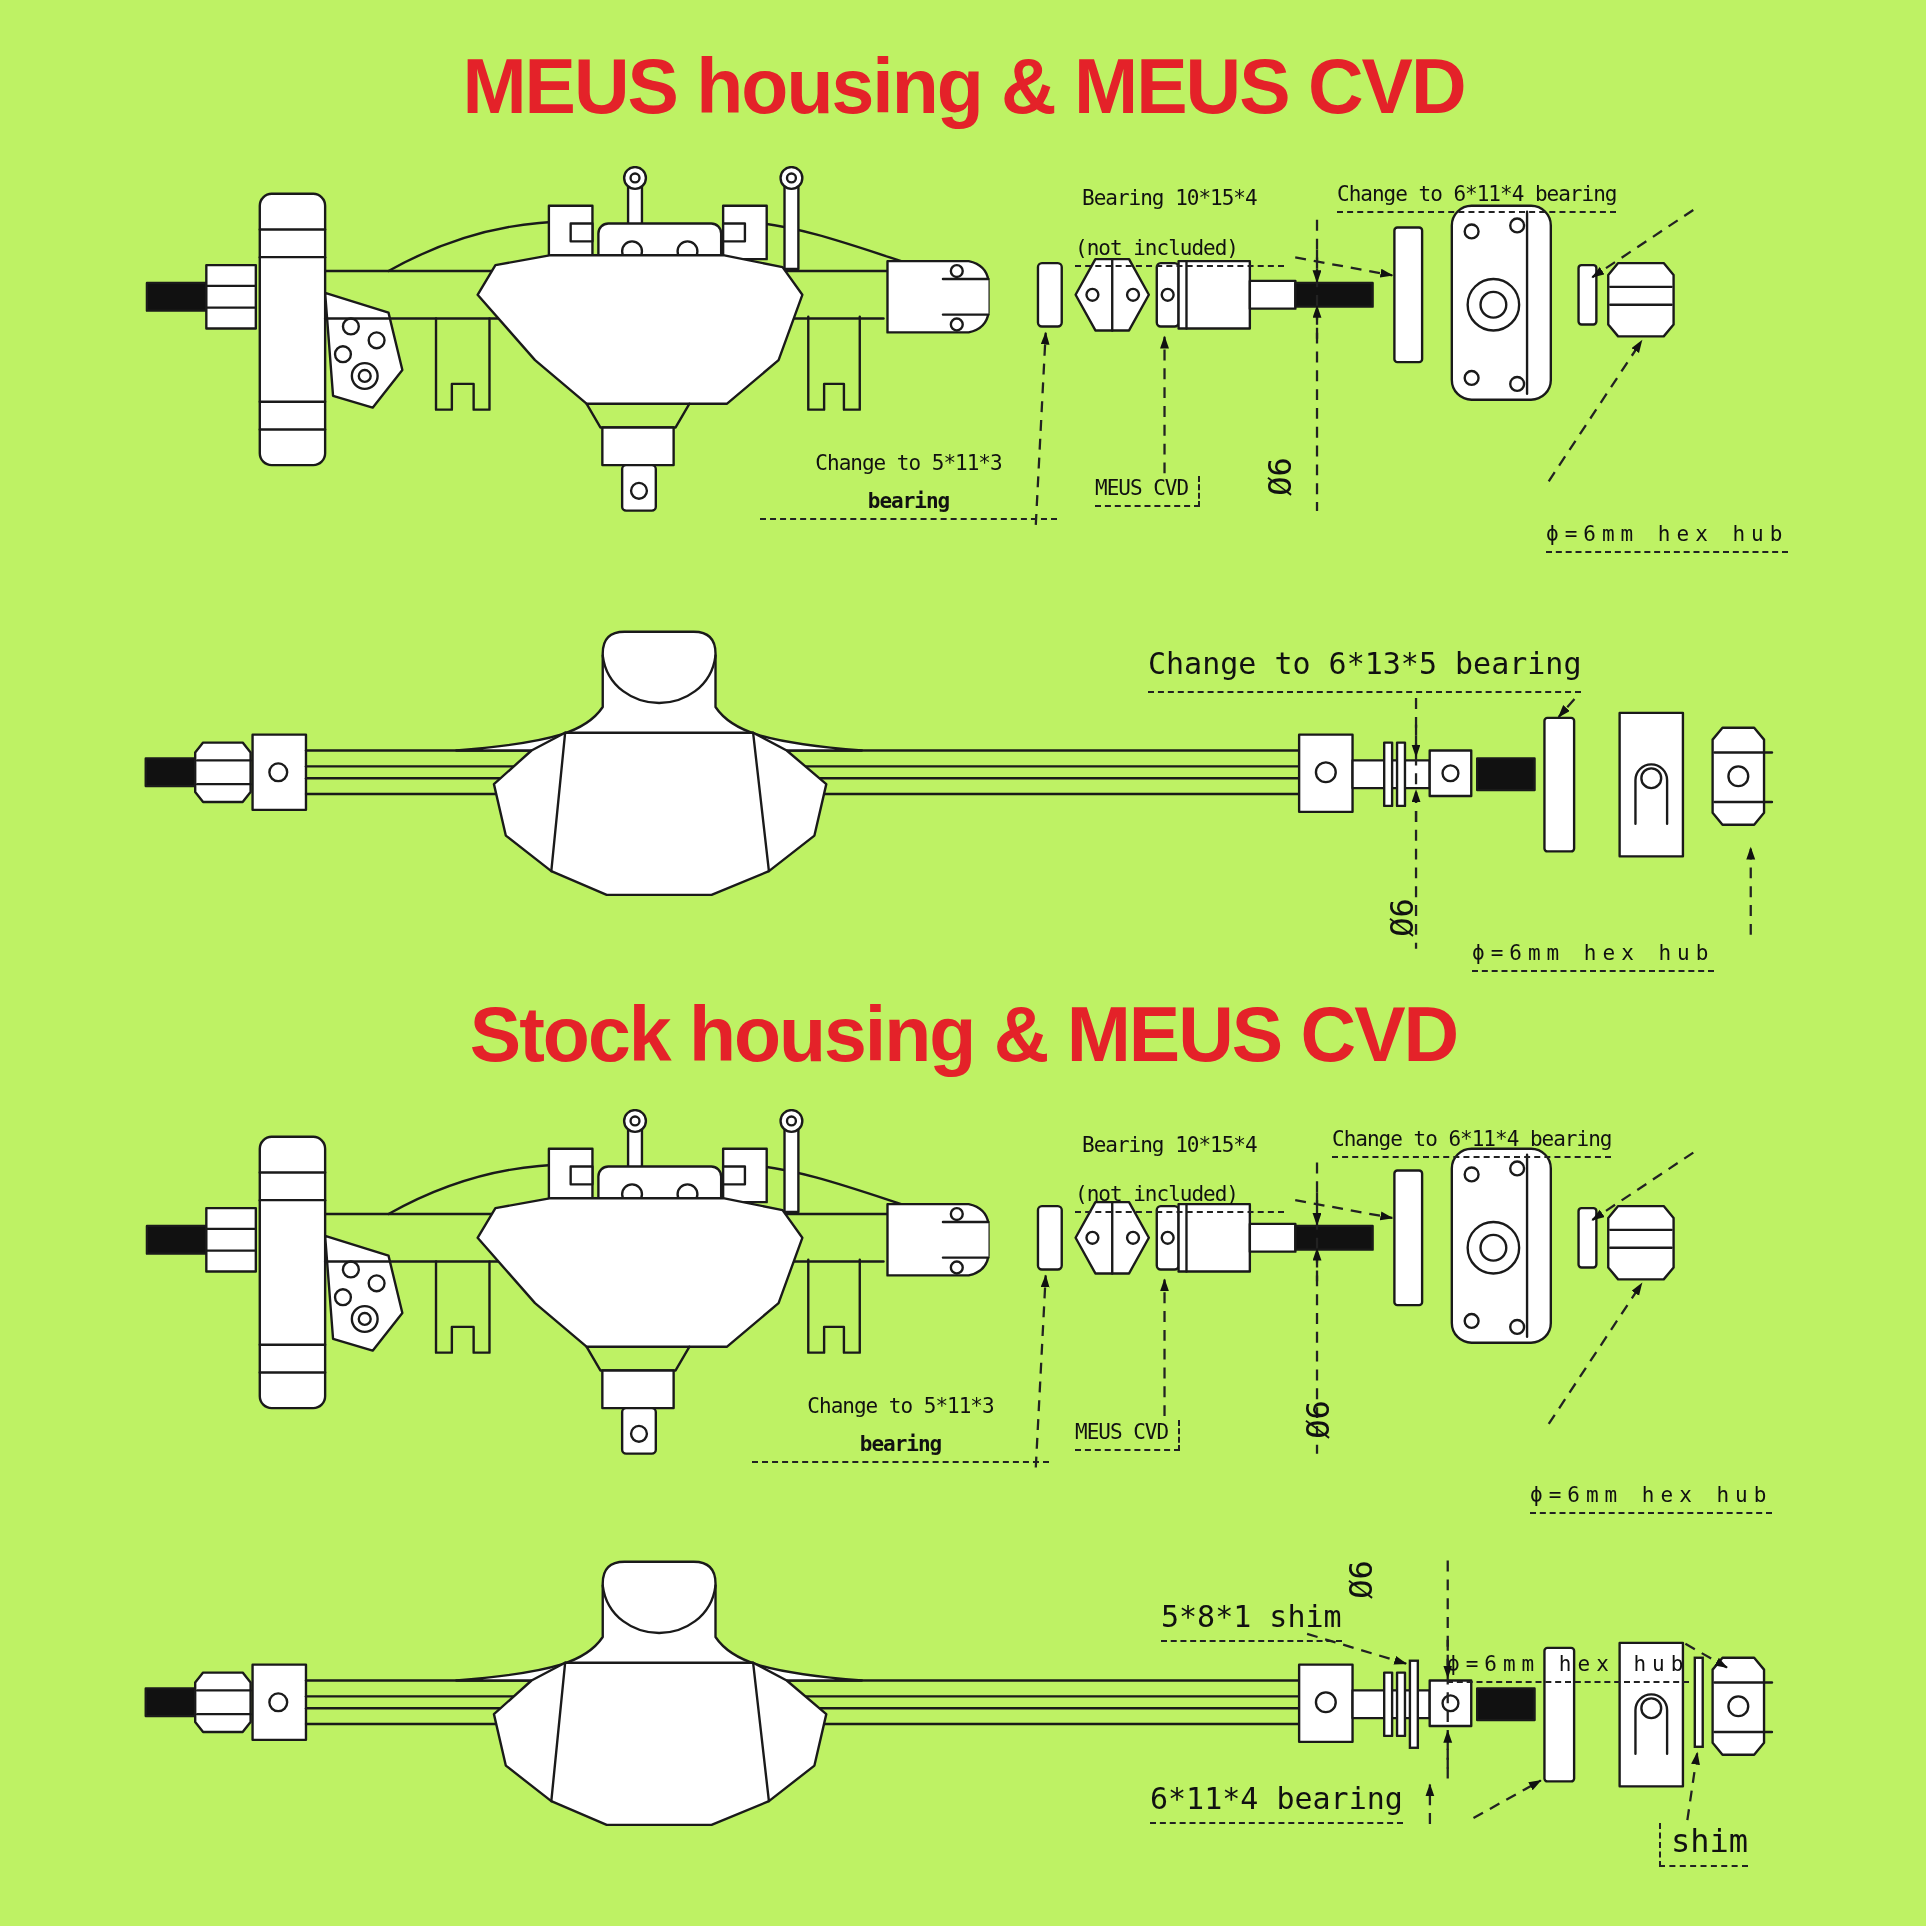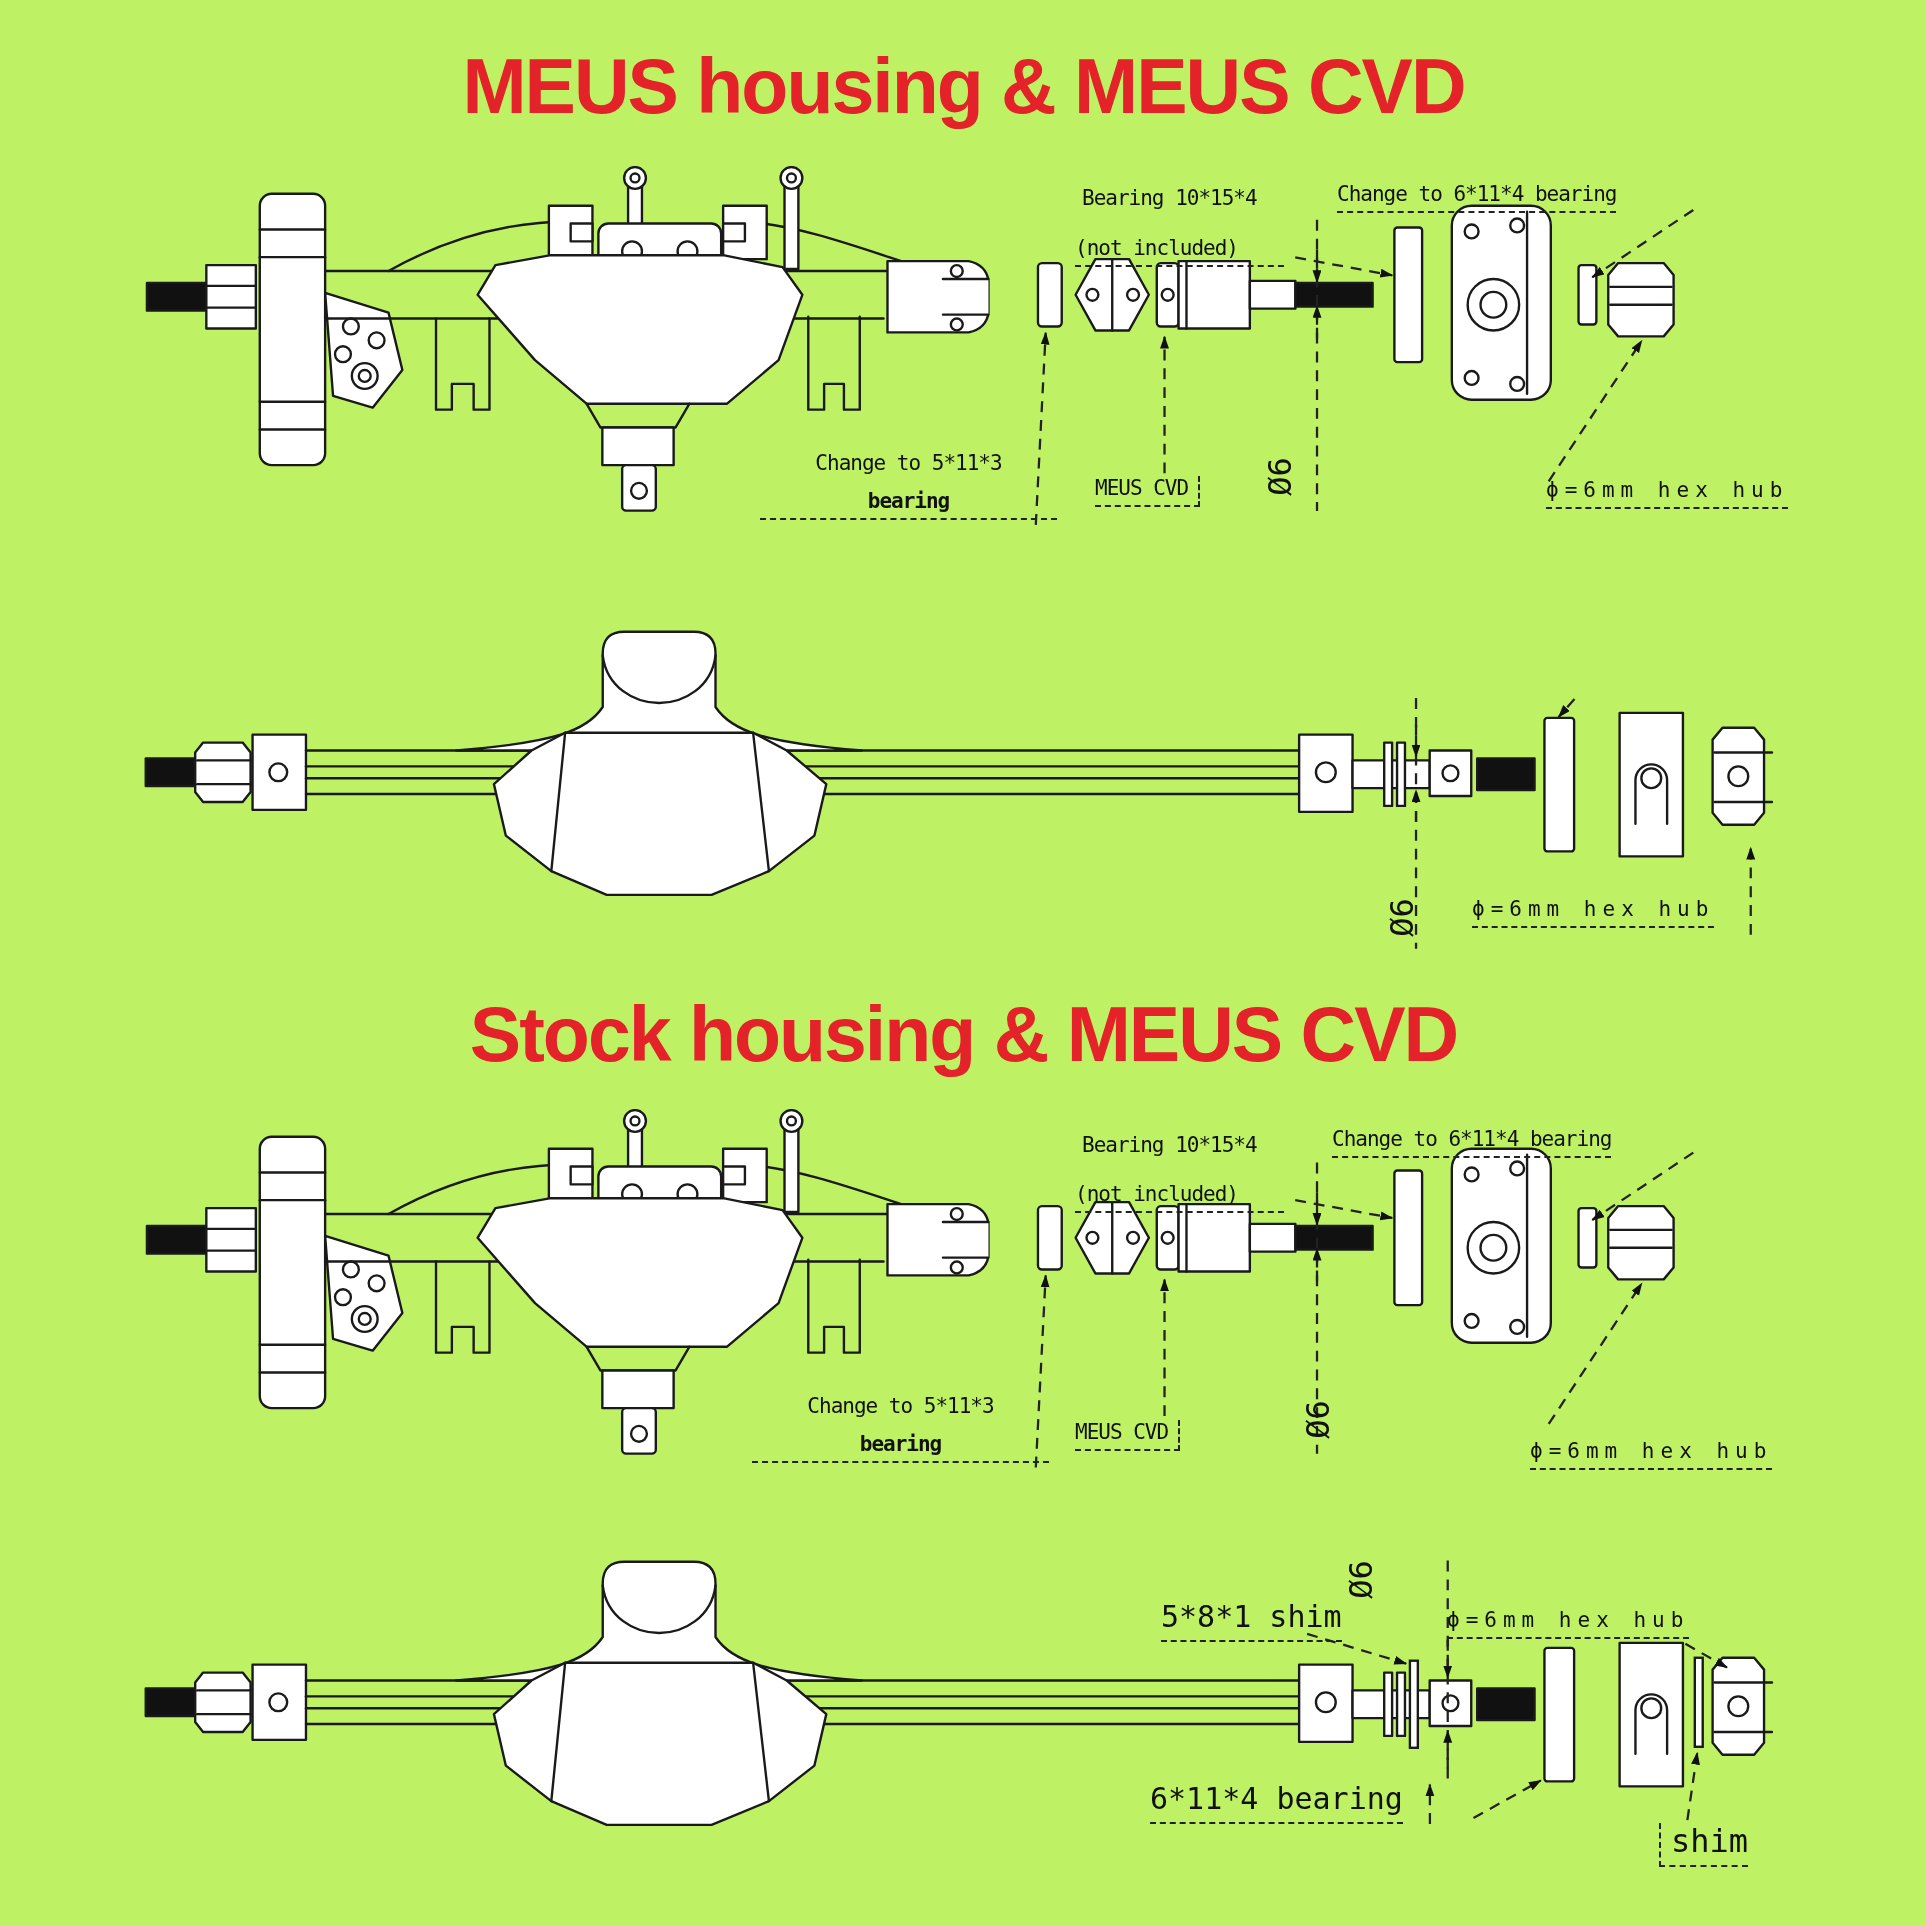--- a/index.html
+++ b/index.html
@@ -12,21 +12,21 @@
   #leaders{position:absolute;left:0;top:0;pointer-events:none;}
   .lbl{position:absolute;font-family:"DejaVu Sans Mono",monospace;font-size:21px;
        letter-spacing:-1px;color:#111;white-space:nowrap;line-height:1.15;}
   .du{border-bottom:2.6px dashed #222;padding-bottom:5px;text-align:center;}
   .dr{border-right:2.6px dashed #222;padding-right:10px;}
   .dl{border-left:2.6px dashed #222;padding-left:10px;}
   .padr{padding-right:46px;}
   .ctr{}
   .f30{font-size:30px;letter-spacing:0;}
   .f32{font-size:32px;letter-spacing:0;}
-  .sp6{letter-spacing:6px;}
+  .sp6{letter-spacing:6px;margin-top:44px;}
   .vert{transform:rotate(-90deg);transform-origin:center;font-size:32px;letter-spacing:0;
         width:63px;text-align:center;}
   .twoL{width:297px;}
   .twoL .l2{margin-top:14px;font-weight:bold;}
 </style>
 </head>
 <body>
 
 <div id="page">
 
@@ -249,20 +249,21 @@
   <div class="lbl du padr" style="left:1075px;top:236px">(not included)</div>
   <div class="lbl du" style="left:1337px;top:182px">Change to 6*11*4 bearing</div>
   <div class="lbl twoL ctr du" style="left:760px;top:451px">
     <div class="l1">Change to 5*11*3</div>
     <div class="l2">bearing</div>
   </div>
   <div class="lbl du dr" style="left:1095px;top:476px">MEUS CVD</div>
   <div class="lbl vert" style="left:1249px;top:458px">Ø6</div>
   <div class="lbl du sp6" style="left:1546px;top:478px">ϕ=6mm hex hub</div>
 
+  <div class="lbl du f30" style="left:1148px;top:647px;padding-bottom:9px">Change to 6*13*5 bearing</div>
   <div class="lbl vert" style="left:1371px;top:899px">Ø6</div>
   <div class="lbl du sp6" style="left:1472px;top:897px">ϕ=6mm hex hub</div>
 
   <div class="lbl" style="left:1082px;top:1133px">Bearing 10*15*4</div>
   <div class="lbl du padr" style="left:1075px;top:1182px">(not included)</div>
   <div class="lbl du" style="left:1332px;top:1127px">Change to 6*11*4 bearing</div>
   <div class="lbl twoL ctr du" style="left:752px;top:1394px">
     <div class="l1">Change to 5*11*3</div>
     <div class="l2">bearing</div>
   </div>

